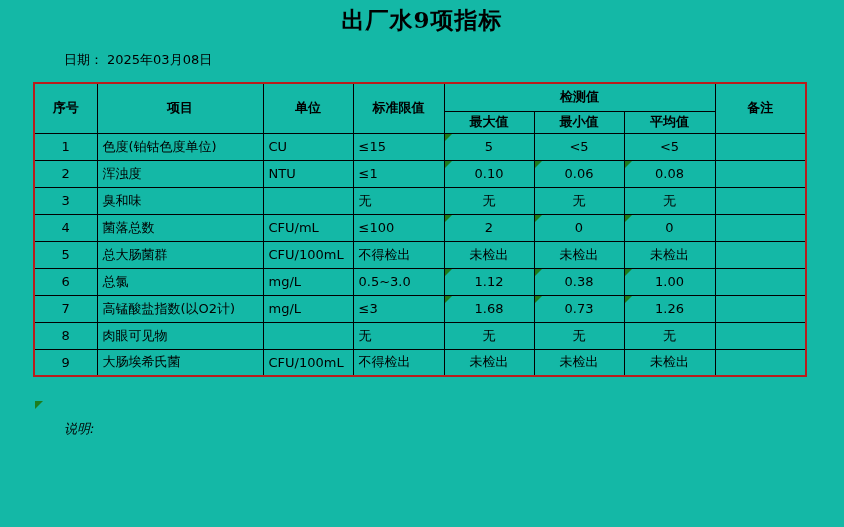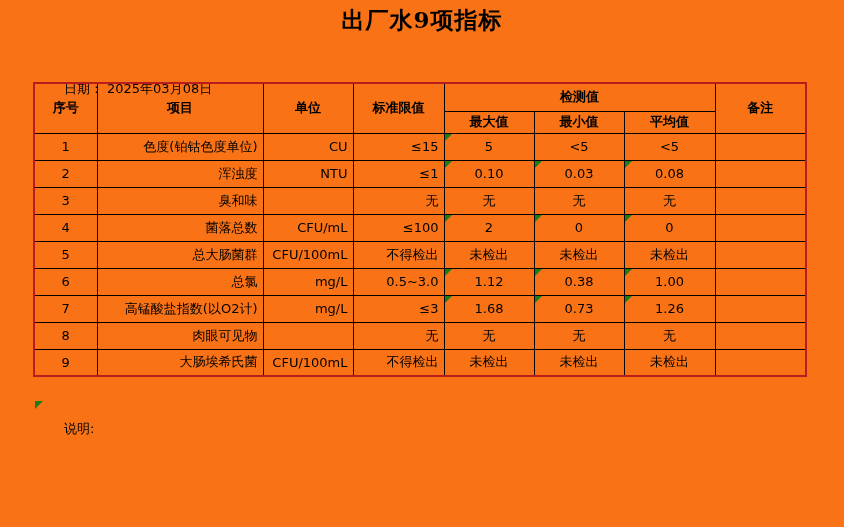--- a/index.html
+++ b/index.html
@@ -1,35 +1,34 @@
 <!DOCTYPE html>
 <html style="--indicator-green: #1d7d1d;"><head>
 <meta charset="utf-8">
 <style>
   * { margin:0; padding:0; box-sizing:border-box; }
   html,body { background:#fff; }
   .page {
     position:relative;
     width:844px; height:527px;
-    background:#f97316;
+    background:#14b8a6;
     color:#000;
     font-family:"DejaVu Sans", sans-serif;
     overflow:hidden;
   }
   .title {
     position:absolute; top:5px; left:0; width:100%;
     text-align:center;
     font-family:"DejaVu Serif", serif;
     font-size:23px; font-weight:bold;
     letter-spacing:1px;
   }
   .date-line {
     position:absolute; top:51px; left:64px;
     font-size:13px;
-    margin-top:29px;
   }
   .date-line .lbl { margin-right:4px; }
   table.report {
     position:absolute; top:82px; left:33px;
     border-collapse:collapse;
     table-layout:fixed;
     border:2px solid #b91c1c;
   }
   table.report th, table.report td {
     border:1px solid #000;
@@ -38,38 +37,38 @@
     padding:0 5px;
     position:relative;
     overflow:hidden;
     white-space:nowrap;
   }
   table.report th { font-weight:bold; text-align:center; }
   tr.hdr-top  { height:28px; }
   tr.hdr-sub  { height:22px; }
   tr.data-row { height:27px; }
   .c-center { text-align:center; }
-  .c-left   { text-align:right; }
+  .c-left   { text-align:left; }
   .tri {
     position:absolute; top:0; left:0;
     width:0; height:0;
     border-top:7px solid var(--indicator-green, #1d7d1d);
     border-right:7px solid transparent;
   }
   .stray-tri {
     position:absolute; top:401px; left:35px;
     width:0; height:0;
     border-top:8px solid var(--indicator-green, #1d7d1d);
     border-right:8px solid transparent;
   }
   .notes {
     position:absolute; top:420px; left:64px; right:20px;
     font-size:13px; line-height:17px;
   }
-  .notes .notes-heading { margin-bottom:13px; }
+  .notes .notes-heading { margin-bottom:13px;font-style:italic; }
   .notes p { margin:0 0 0 0; }
 </style>
 </head>
 <body>
 
 <div class="page">
 
   <div class="title">出厂水9项指标</div>
 
   <div class="date-line">
@@ -112,21 +111,21 @@
           <td class="c-center"><span>&lt;5</span></td>
           <td class="c-center"><span>&lt;5</span></td>
           <td class="c-center"><span></span></td>
         </tr>
         <tr class="data-row">
           <td class="c-center"><span>2</span></td>
           <td class="c-left"><span>浑浊度</span></td>
           <td class="c-left"><span>NTU</span></td>
           <td class="c-left"><span>≤1</span></td>
           <td class="c-center"><span class="tri"></span><span>0.10</span></td>
-          <td class="c-center"><span class="tri"></span><span>0.03</span></td>
+          <td class="c-center"><span class="tri"></span><span>0.06</span></td>
           <td class="c-center"><span class="tri"></span><span>0.08</span></td>
           <td class="c-center"><span></span></td>
         </tr>
         <tr class="data-row">
           <td class="c-center"><span>3</span></td>
           <td class="c-left"><span>臭和味</span></td>
           <td class="c-left"><span></span></td>
           <td class="c-left"><span>无</span></td>
           <td class="c-center"><span>无</span></td>
           <td class="c-center"><span>无</span></td>

